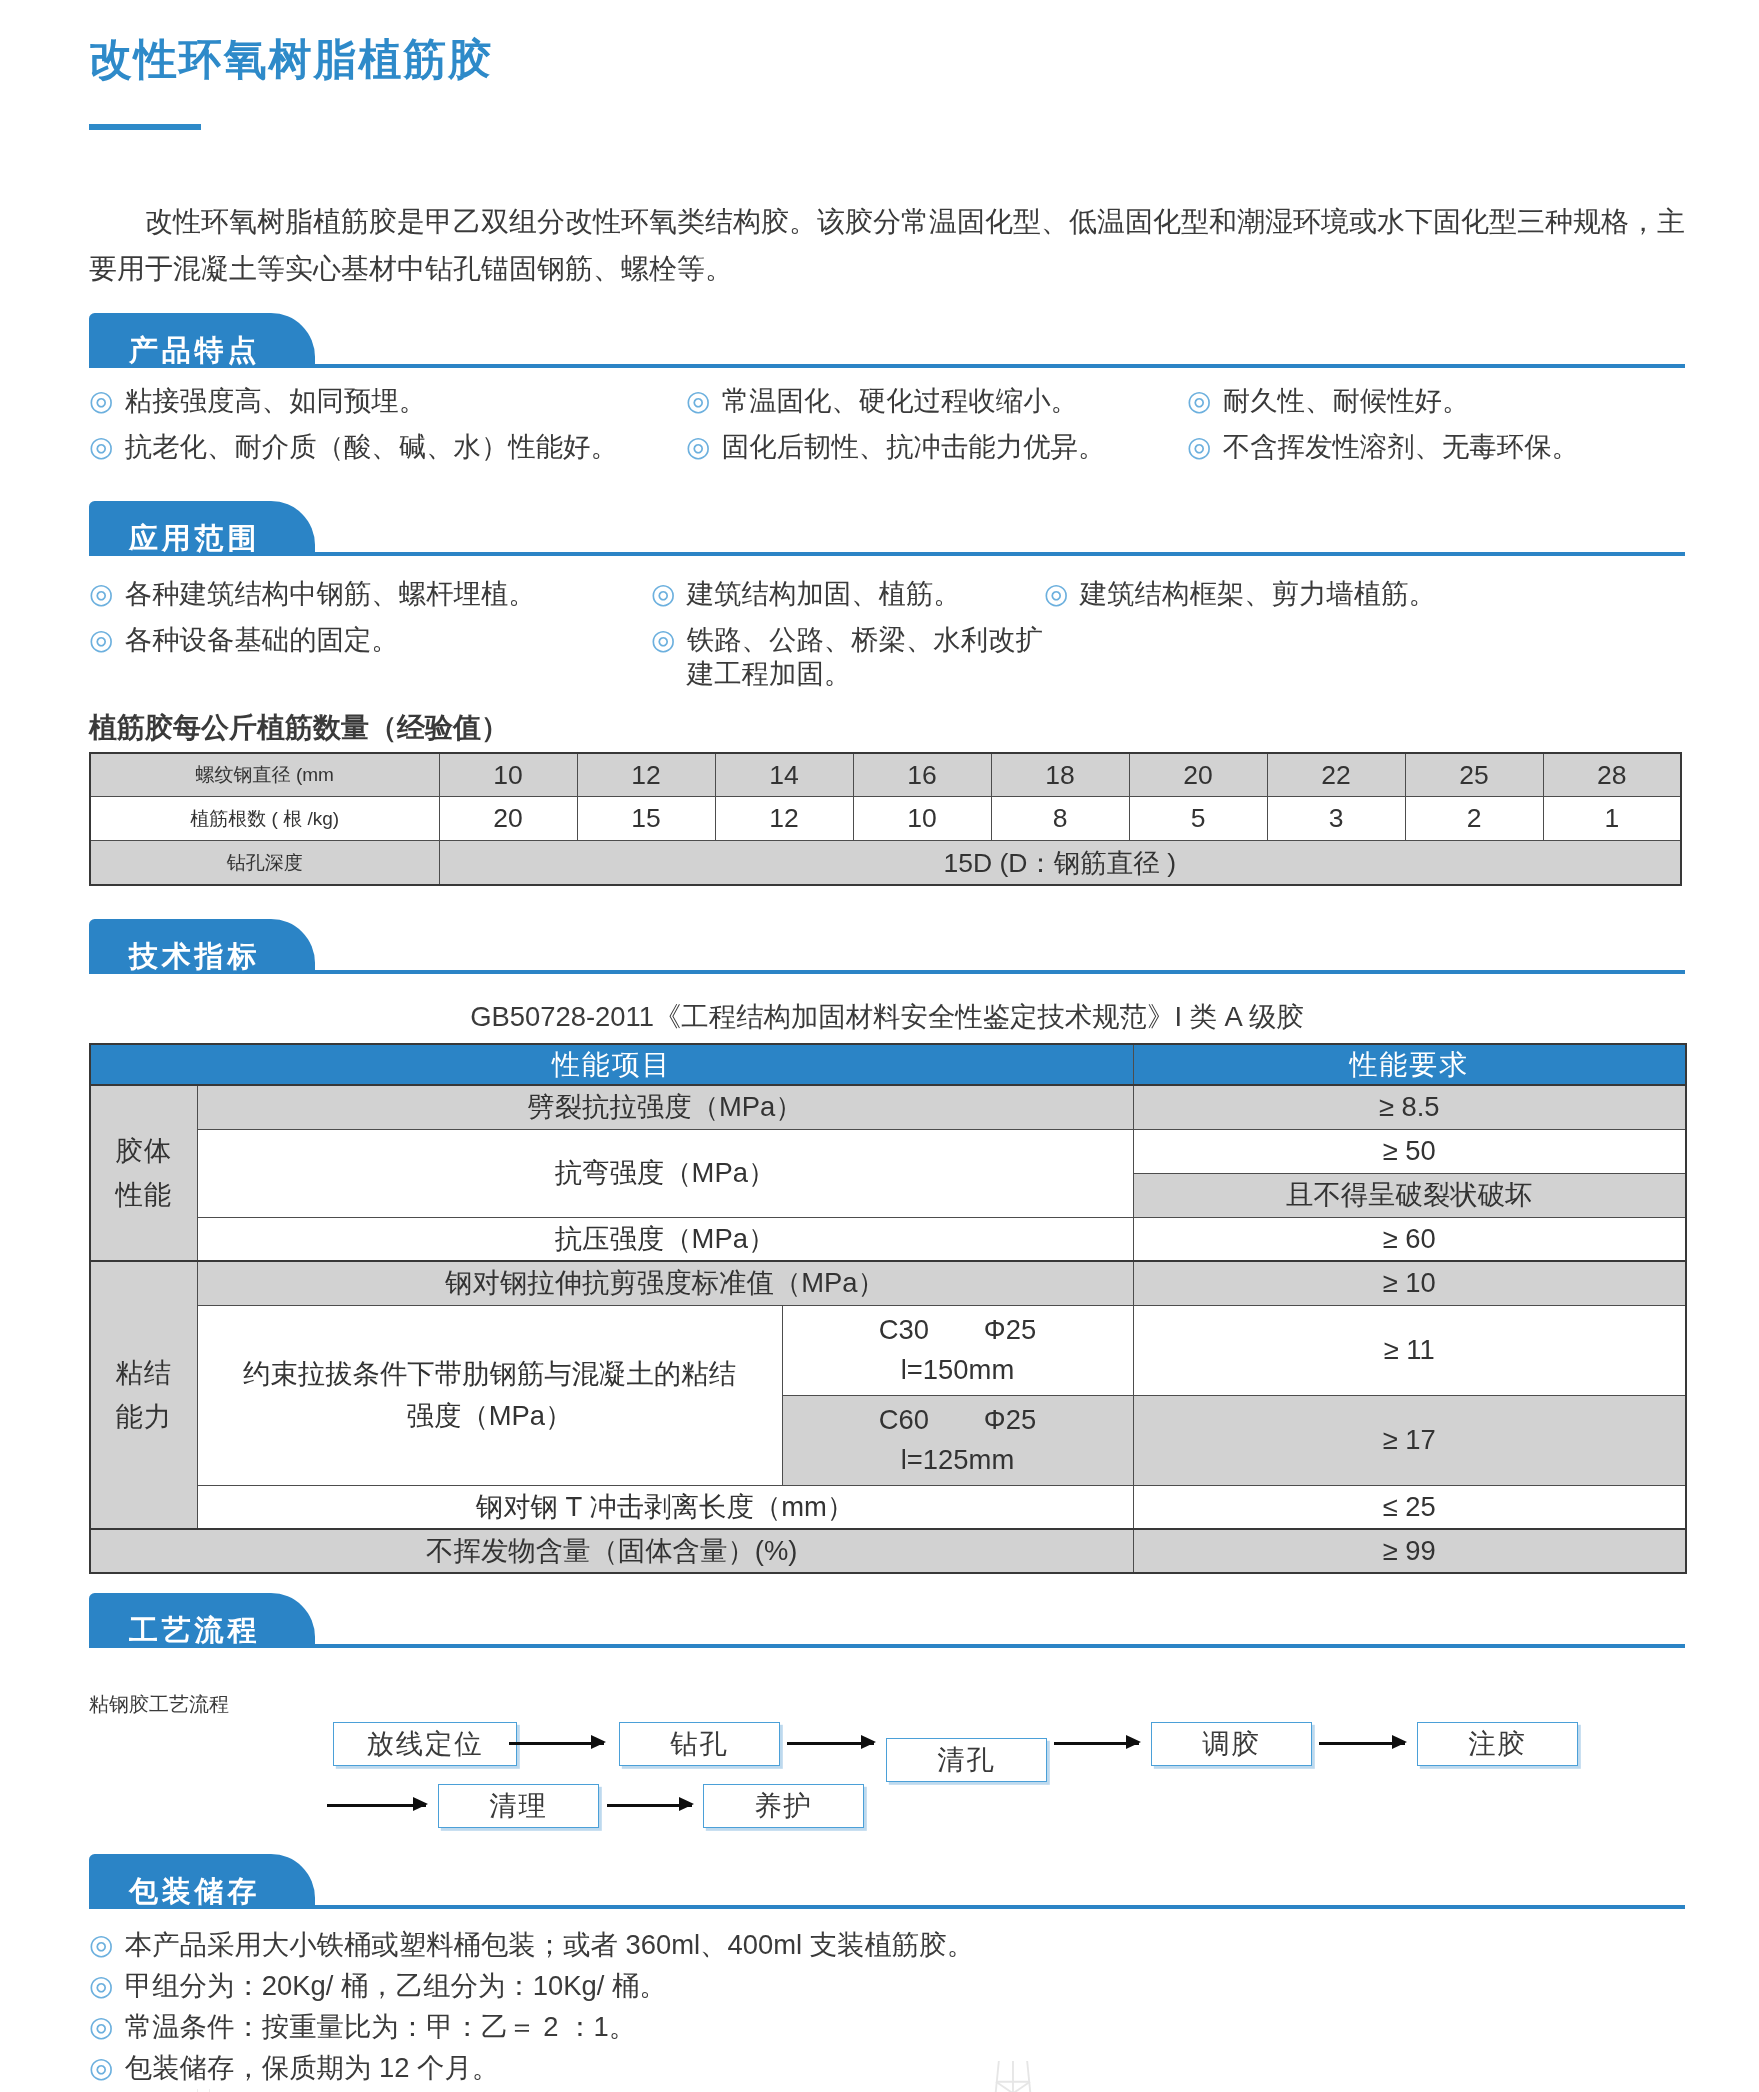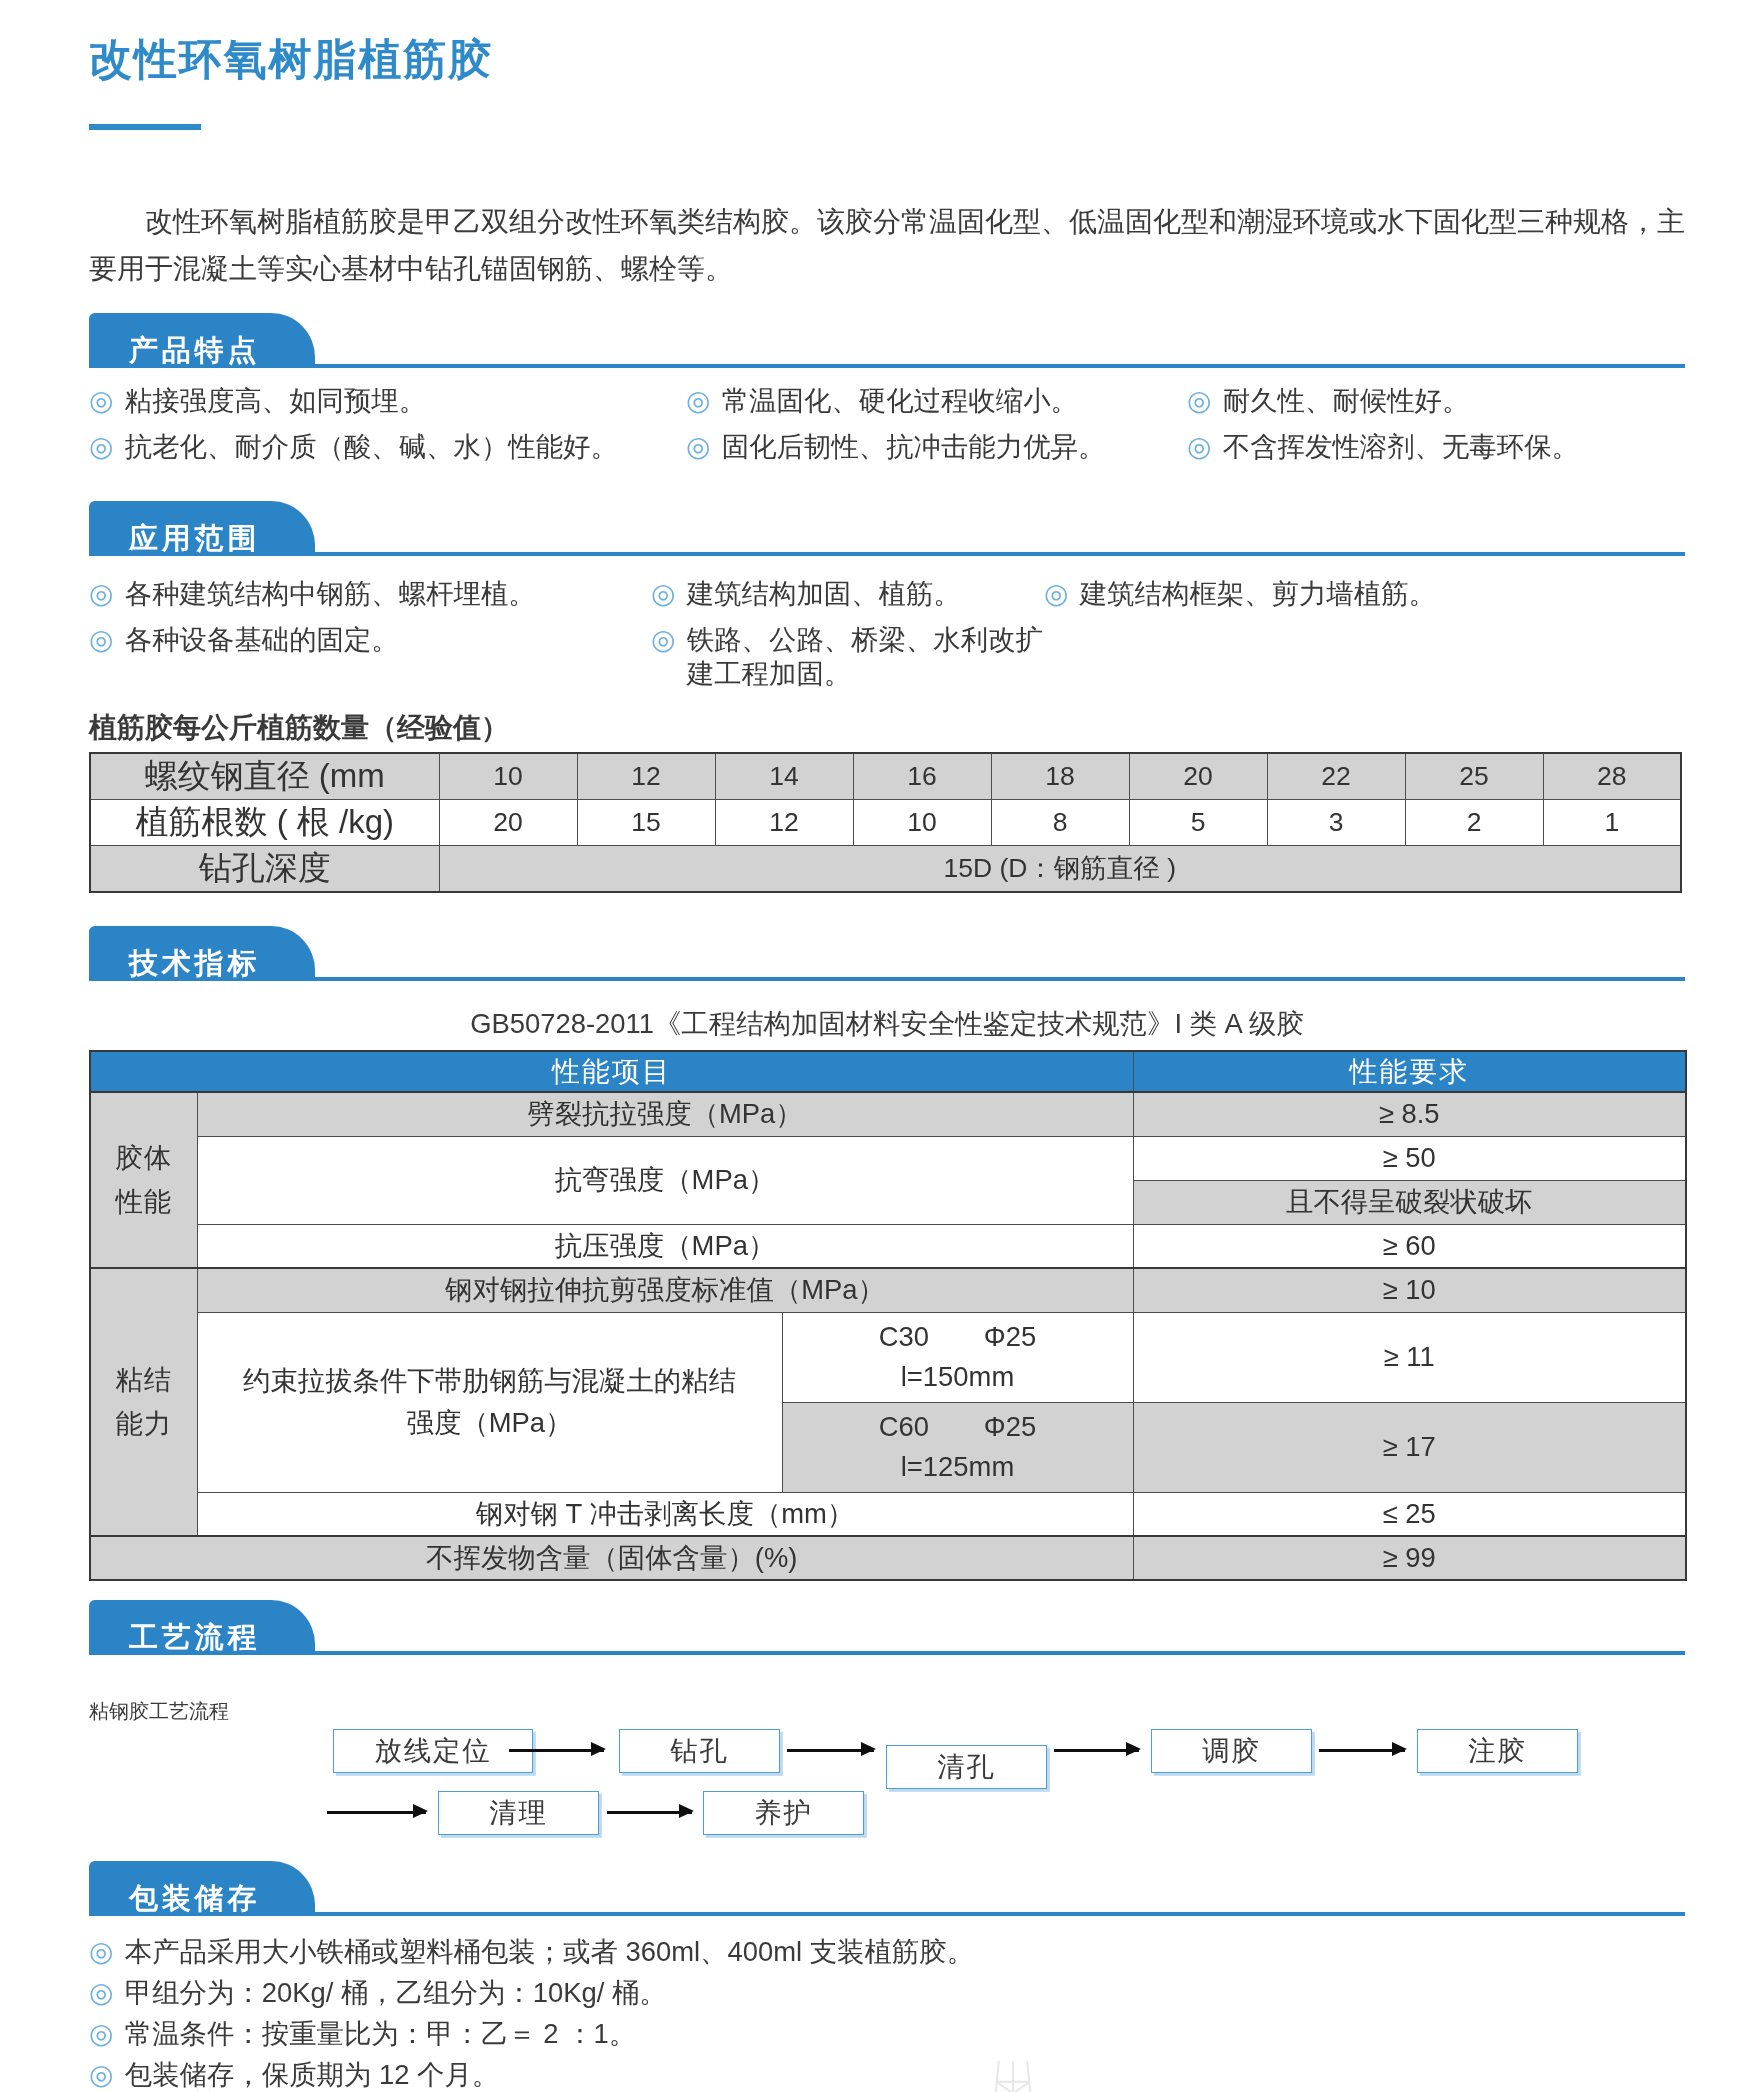--- a/index.html
+++ b/index.html
@@ -48,21 +48,21 @@
   .sec-packaging{margin-top:18px;}
 
   .dosage-title{margin-top:20px;font-size:28px;line-height:34px;font-weight:bold;}
 
   table{border-collapse:collapse;}
   .dosage-table{margin-top:6.6px;width:1593px;table-layout:fixed;border:2.8px solid var(--line-thick);}
   .dosage-table td{
     border:0.9px solid var(--line);text-align:center;font-size:26.5px;color:#333;
     height:44px;padding:0;
   }
-  .dosage-table .lbl{font-size:33px;}
+  .dosage-table .lbl{font-size:19px;}
   .gray{background:var(--gray);}
 
   .std-note{margin-top:24.6px;font-size:27.4px;line-height:38px;text-align:center;color:var(--text);}
 
   .tech-table{margin-top:6.6px;width:1596px;table-layout:fixed;border:2.8px solid var(--line-thick);}
   .tech-table th,.tech-table td{
     border:0.9px solid var(--line);text-align:center;vertical-align:middle;
     font-size:27.4px;color:#333;font-weight:normal;padding:0 9.5px;
   }
   .tech-table th{
@@ -276,21 +276,21 @@
       </tr>
     </tbody>
       </table>
 
     <div class="badge-row sec-process">
       <div class="badge">工艺流程</div>
     </div>
     <div class="process-subtitle">粘钢胶工艺流程</div>
 
     <div class="flow">
-      <div class="fbox" style="left:244px;top:0;width:200px;">放线定位</div>
+      <div class="fbox" style="left:244px;top:0;width:184px;">放线定位</div>
       <div class="arrow" style="left:420px;top:20px;width:95px;"></div>
       <div class="fbox" style="left:530px;top:0;">钻孔</div>
       <div class="arrow" style="left:698px;top:20px;width:87px;"></div>
       <div class="fbox" style="left:797px;top:16px;">清孔</div>
       <div class="arrow" style="left:965px;top:20px;width:85px;"></div>
       <div class="fbox" style="left:1062px;top:0;">调胶</div>
       <div class="arrow" style="left:1230px;top:20px;width:86px;"></div>
       <div class="fbox" style="left:1328px;top:0;">注胶</div>
 
       <div class="arrow" style="left:238px;top:82px;width:99px;"></div>

